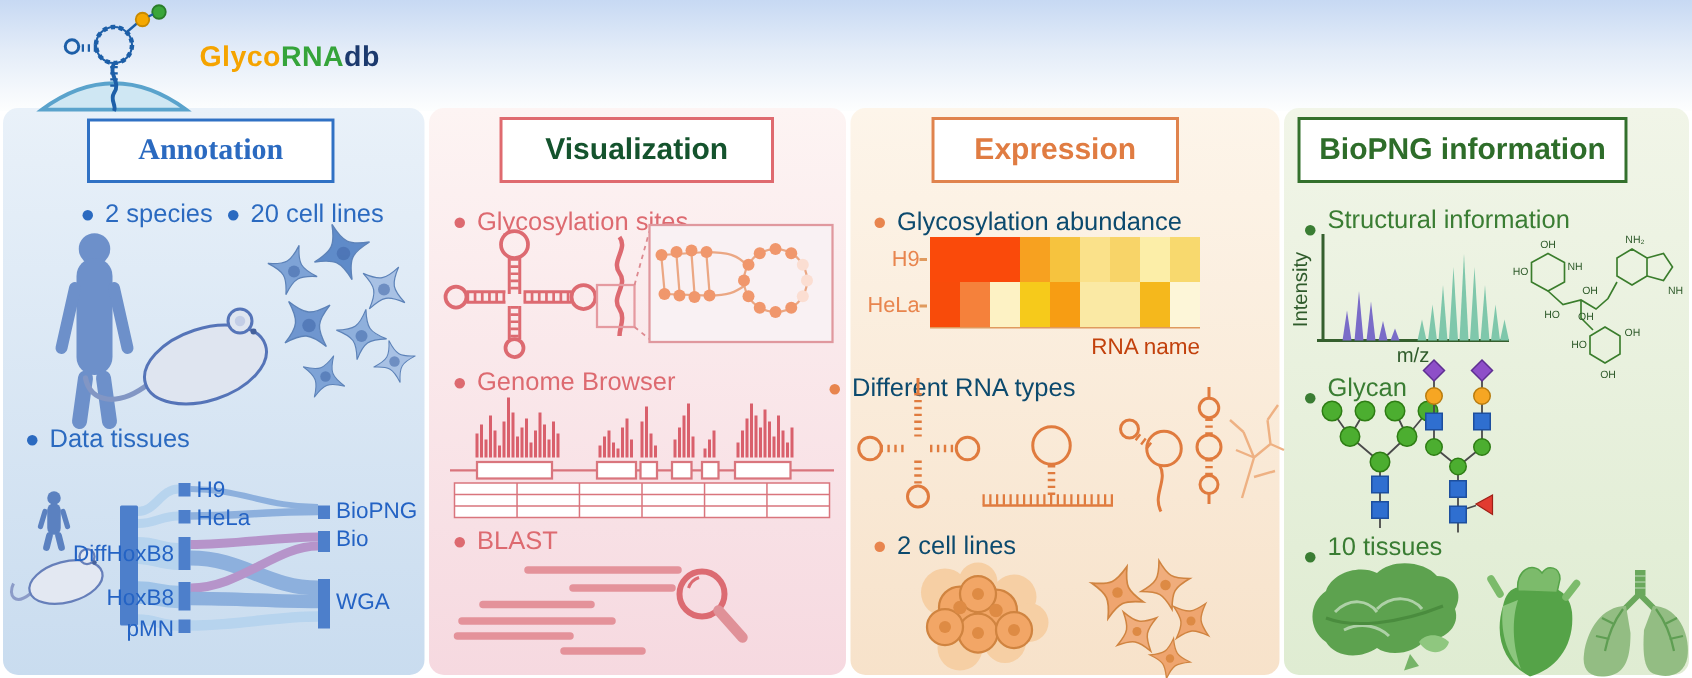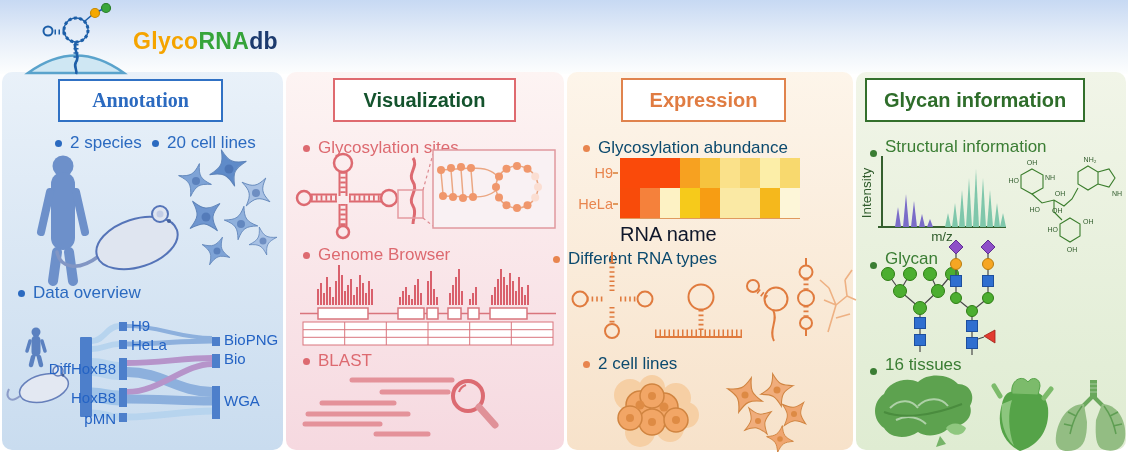--- a/index.html
+++ b/index.html
@@ -1,20 +1,20 @@
 <!DOCTYPE html>
 <html><head>
 <meta charset="utf-8">
 <style>
   html,body{margin:0;padding:0;background:#fff;}
   .canvas{position:relative;width:1128px;height:452px;overflow:hidden;
           font-family:"Liberation Sans",sans-serif;background:#fff;}
   .top-banner{position:absolute;left:0;top:0;width:1128px;height:74px;
           background:linear-gradient(180deg,#c7d9f3 0%,#e3ecf8 45%,#fdfefe 100%);}
-  .logo-text{position:absolute;left:133px;top:28px;font-size:23px;font-weight:bold;letter-spacing:.3px;}
+  .logo-text{position:absolute;left:133px;top:28px;font-size:19px;font-weight:bold;letter-spacing:.3px;}
   .panel{position:absolute;top:72px;bottom:2px;border-radius:10px;}
   .panel-annotation{left:2px;width:281px;background:linear-gradient(180deg,#e9f1f9 0%,#c9dcef 100%);}
   .panel-visualization{left:286px;width:278px;background:linear-gradient(180deg,#fdf4f3 0%,#f6d9e0 100%);}
   .panel-expression{left:567px;width:286px;background:linear-gradient(180deg,#fdf5ea 0%,#f7e2ca 100%);}
   .panel-glycan{left:856px;width:270px;background:linear-gradient(180deg,#f1f5e8 0%,#dfecd2 100%);}
   .hdr-box{position:absolute;background:#fff;border:2px solid;display:flex;align-items:center;
            justify-content:center;font-weight:bold;font-size:20px;box-sizing:border-box;}
   .hdr-annotation{left:58px;top:79px;width:165px;height:43px;border-color:#3071c4;color:#2b6ac0;font-family:Liberation Serif, serif;}
   .hdr-visualization{left:333px;top:78px;width:183px;height:44px;border-color:#df6a6f;color:#14532d;}
   .hdr-expression{left:621px;top:78px;width:165px;height:44px;border-color:#e0834d;color:#e07c42;}
@@ -22,21 +22,21 @@
   .bullet{position:absolute;display:flex;align-items:center;gap:8px;font-size:17px;height:18px;white-space:nowrap;}
   .bullet .dot{width:7px;height:7px;border-radius:50%;flex:0 0 auto;}
   .b-blue{color:#2b6ac0;} .b-blue .dot{background:#2b6ac0;}
   .b-pink{color:#dd6a70;} .b-pink .dot{background:#dd6a70;}
   .b-orange{color:#0c4a6e;} .b-orange .dot{background:#e8854e;}
   .b-green{color:#3a7d33;align-items:flex-end;} .b-green .dot{background:#3a7d33;}
   .overlay{position:absolute;left:0;top:0;width:1128px;height:452px;pointer-events:none;}
   .hm-grid{position:absolute;left:620px;top:158px;width:180px;display:grid;
            grid-template-columns:repeat(9,1fr);grid-auto-rows:30px;border-bottom:1.5px solid #e09a5e;}
   .hm-label{position:absolute;font-size:14.5px;color:#e8854e;text-align:right;}
-  .hm-xlabel{position:absolute;left:620px;top:223px;width:180px;text-align:left;font-size:20px;color:#0f172a;}
+  .hm-xlabel{position:absolute;left:620px;top:223px;width:180px;text-align:right;font-size:15px;color:#c2410c;}
   .hm-tick{position:absolute;width:5px;height:1.5px;background:#e09a5e;}
 </style>
 </head>
 <body>
 
 <div class="canvas">
 
   <div class="top-banner"></div>
 
   <div class="logo-text">
@@ -51,34 +51,34 @@
   <div class="hdr-box hdr-annotation">
       <span>Annotation</span>
     </div>
   <div class="hdr-box hdr-visualization">
       <span>Visualization</span>
     </div>
   <div class="hdr-box hdr-expression">
       <span>Expression</span>
     </div>
   <div class="hdr-box hdr-glycan">
-      <span>Glycan information</span>
+      <span>BioPNG information</span>
     </div>
 
   <div class="bullet b-blue" style="left:55px;top:134px">
       <span class="dot"></span>
       <span>2 species</span>
     </div>
   <div class="bullet b-blue" style="left:152px;top:134px">
       <span class="dot"></span>
       <span>20 cell lines</span>
     </div>
   <div class="bullet b-blue" style="left:18px;top:284px">
       <span class="dot"></span>
-      <span>Data overview</span>
+      <span>Data tissues</span>
     </div>
 
   <div class="bullet b-pink" style="left:303px;top:139px">
       <span class="dot"></span>
       <span>Glycosylation sites</span>
     </div>
   <div class="bullet b-pink" style="left:303px;top:246px">
       <span class="dot"></span>
       <span>Genome Browser</span>
     </div>
@@ -103,21 +103,21 @@
   <div class="bullet b-green" style="left:870px;top:139px">
       <span class="dot"></span>
       <span>Structural information</span>
     </div>
   <div class="bullet b-green" style="left:870px;top:251px">
       <span class="dot"></span>
       <span>Glycan</span>
     </div>
   <div class="bullet b-green" style="left:870px;top:357px">
       <span class="dot"></span>
-      <span>16 tissues</span>
+      <span>10 tissues</span>
     </div>
 
   <div class="hm-grid">
       <div style="background: rgb(250, 74, 10);"></div>
       <div style="background: rgb(250, 74, 10);"></div>
       <div style="background: rgb(250, 74, 10);"></div>
       <div style="background: rgb(247, 161, 32);"></div>
       <div style="background: rgb(246, 195, 62);"></div>
       <div style="background: rgb(250, 225, 138);"></div>
       <div style="background: rgb(248, 212, 104);"></div>

